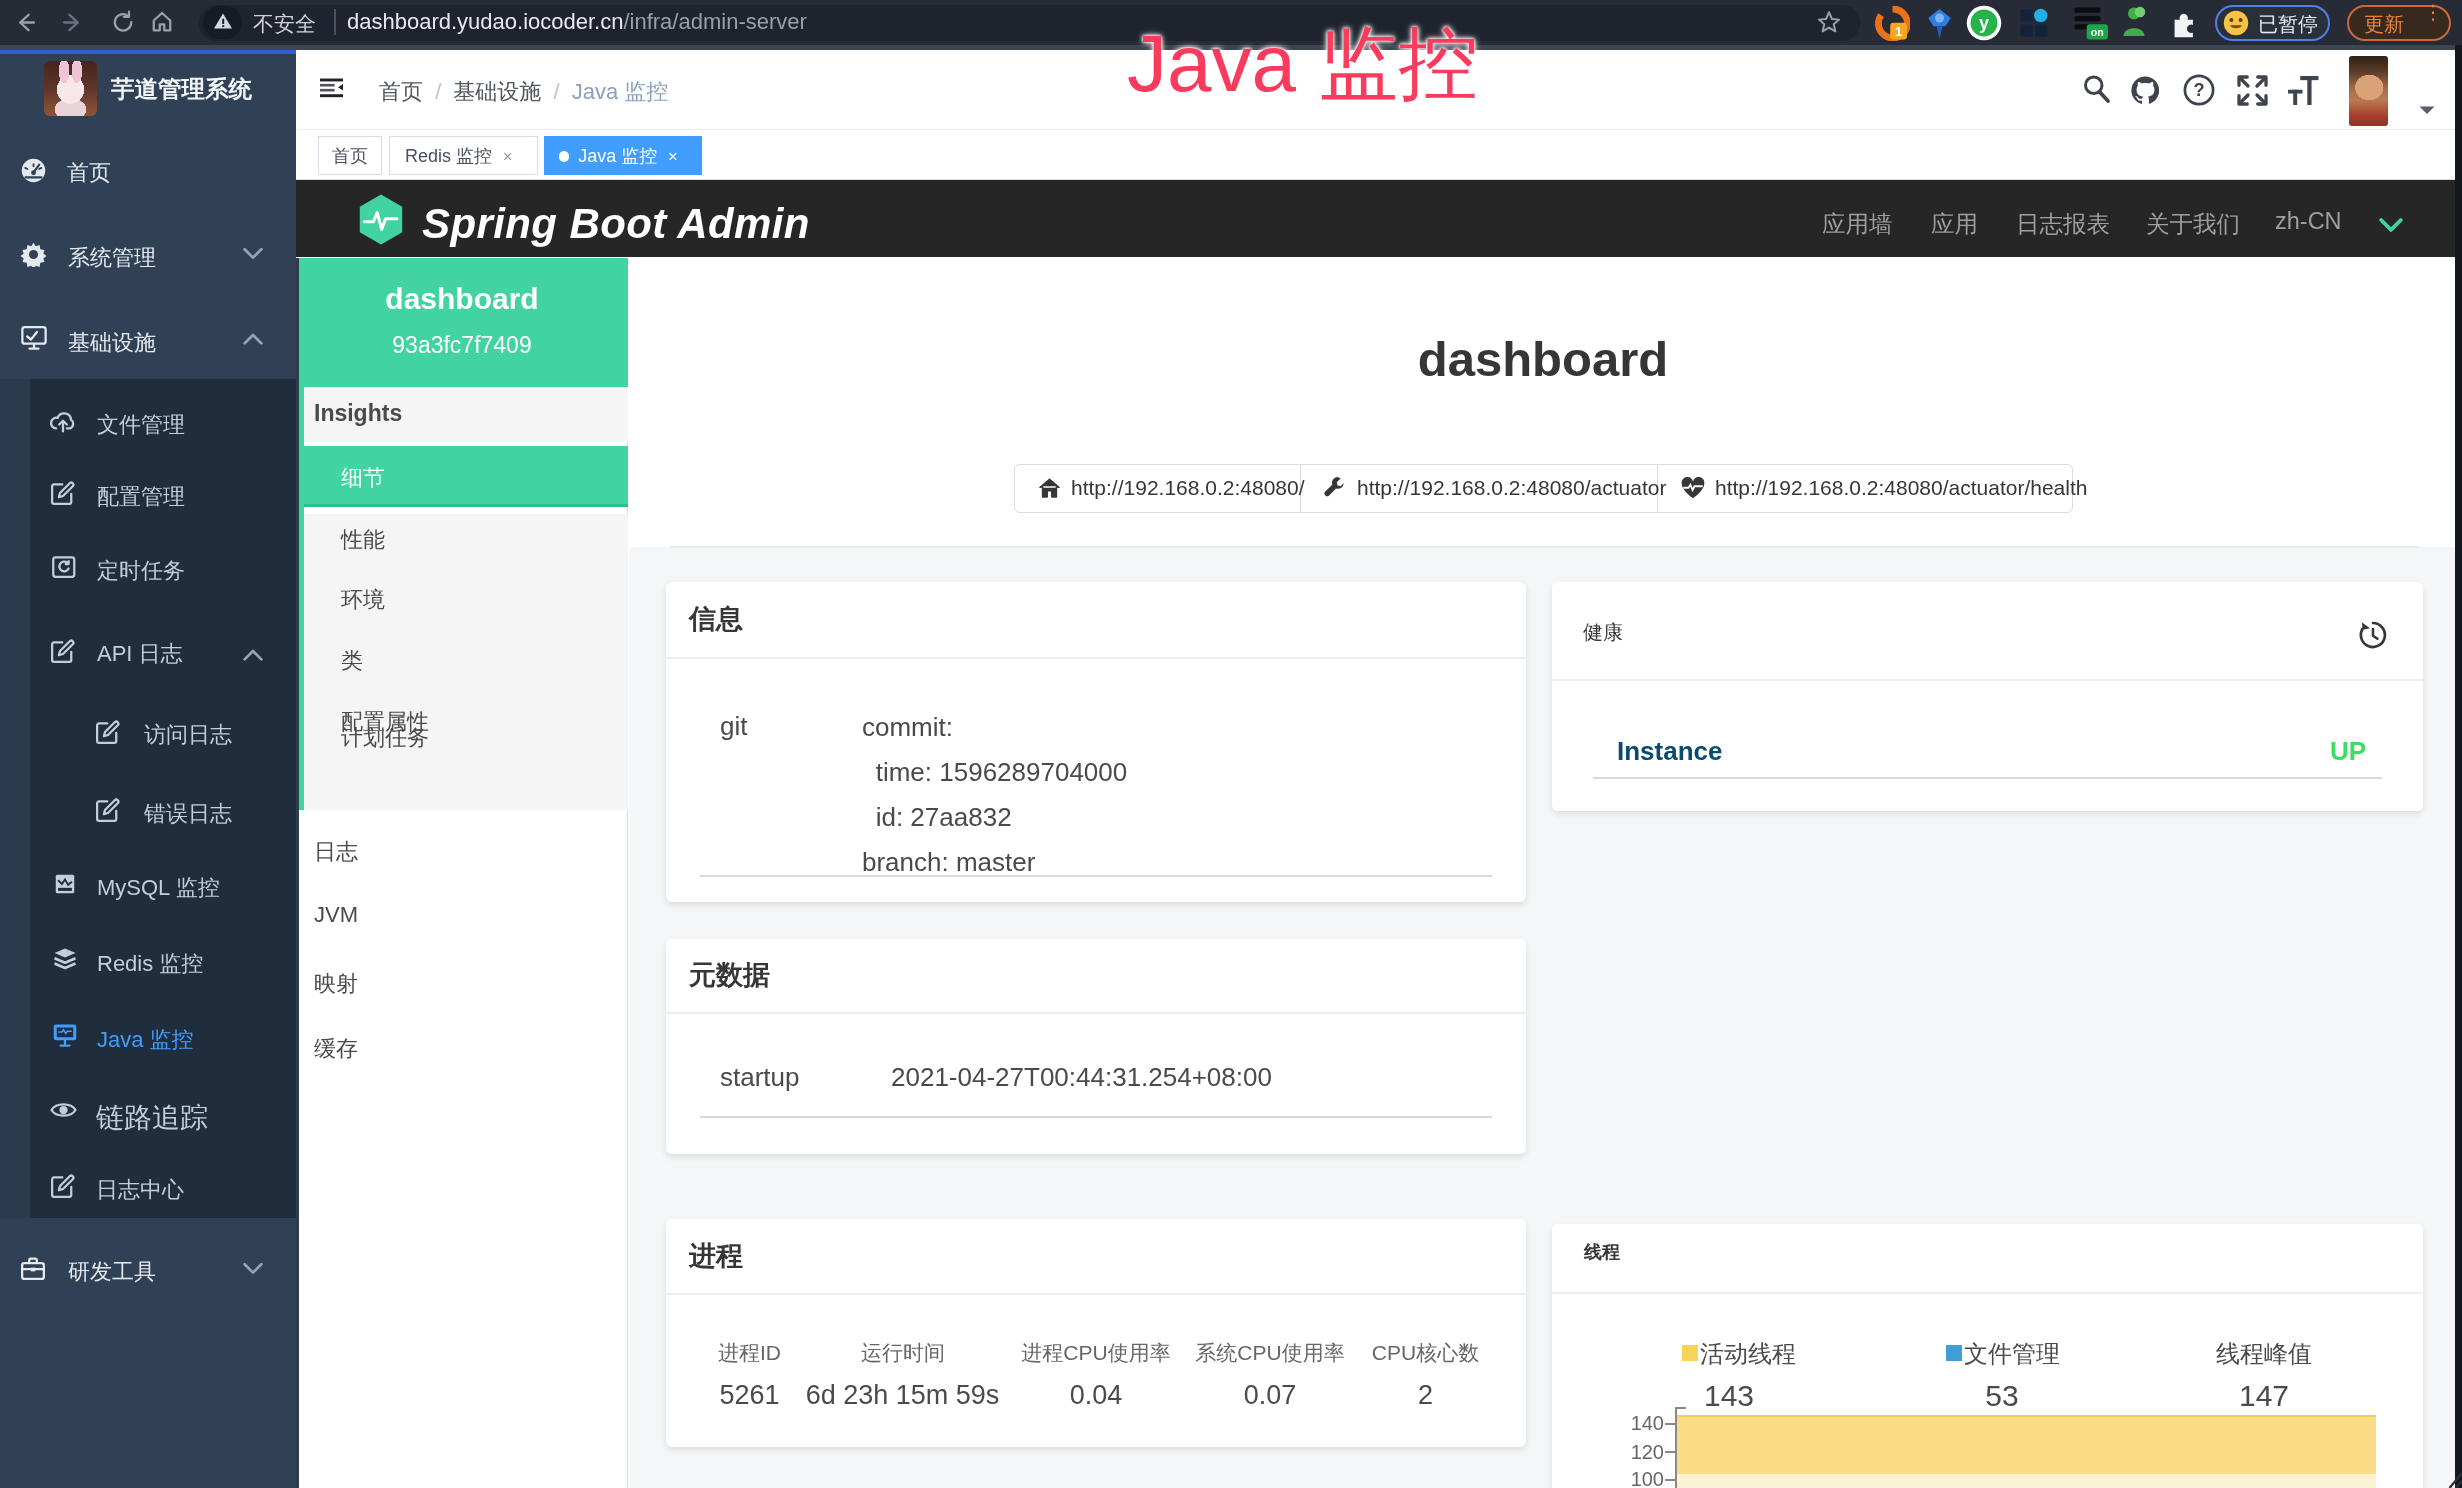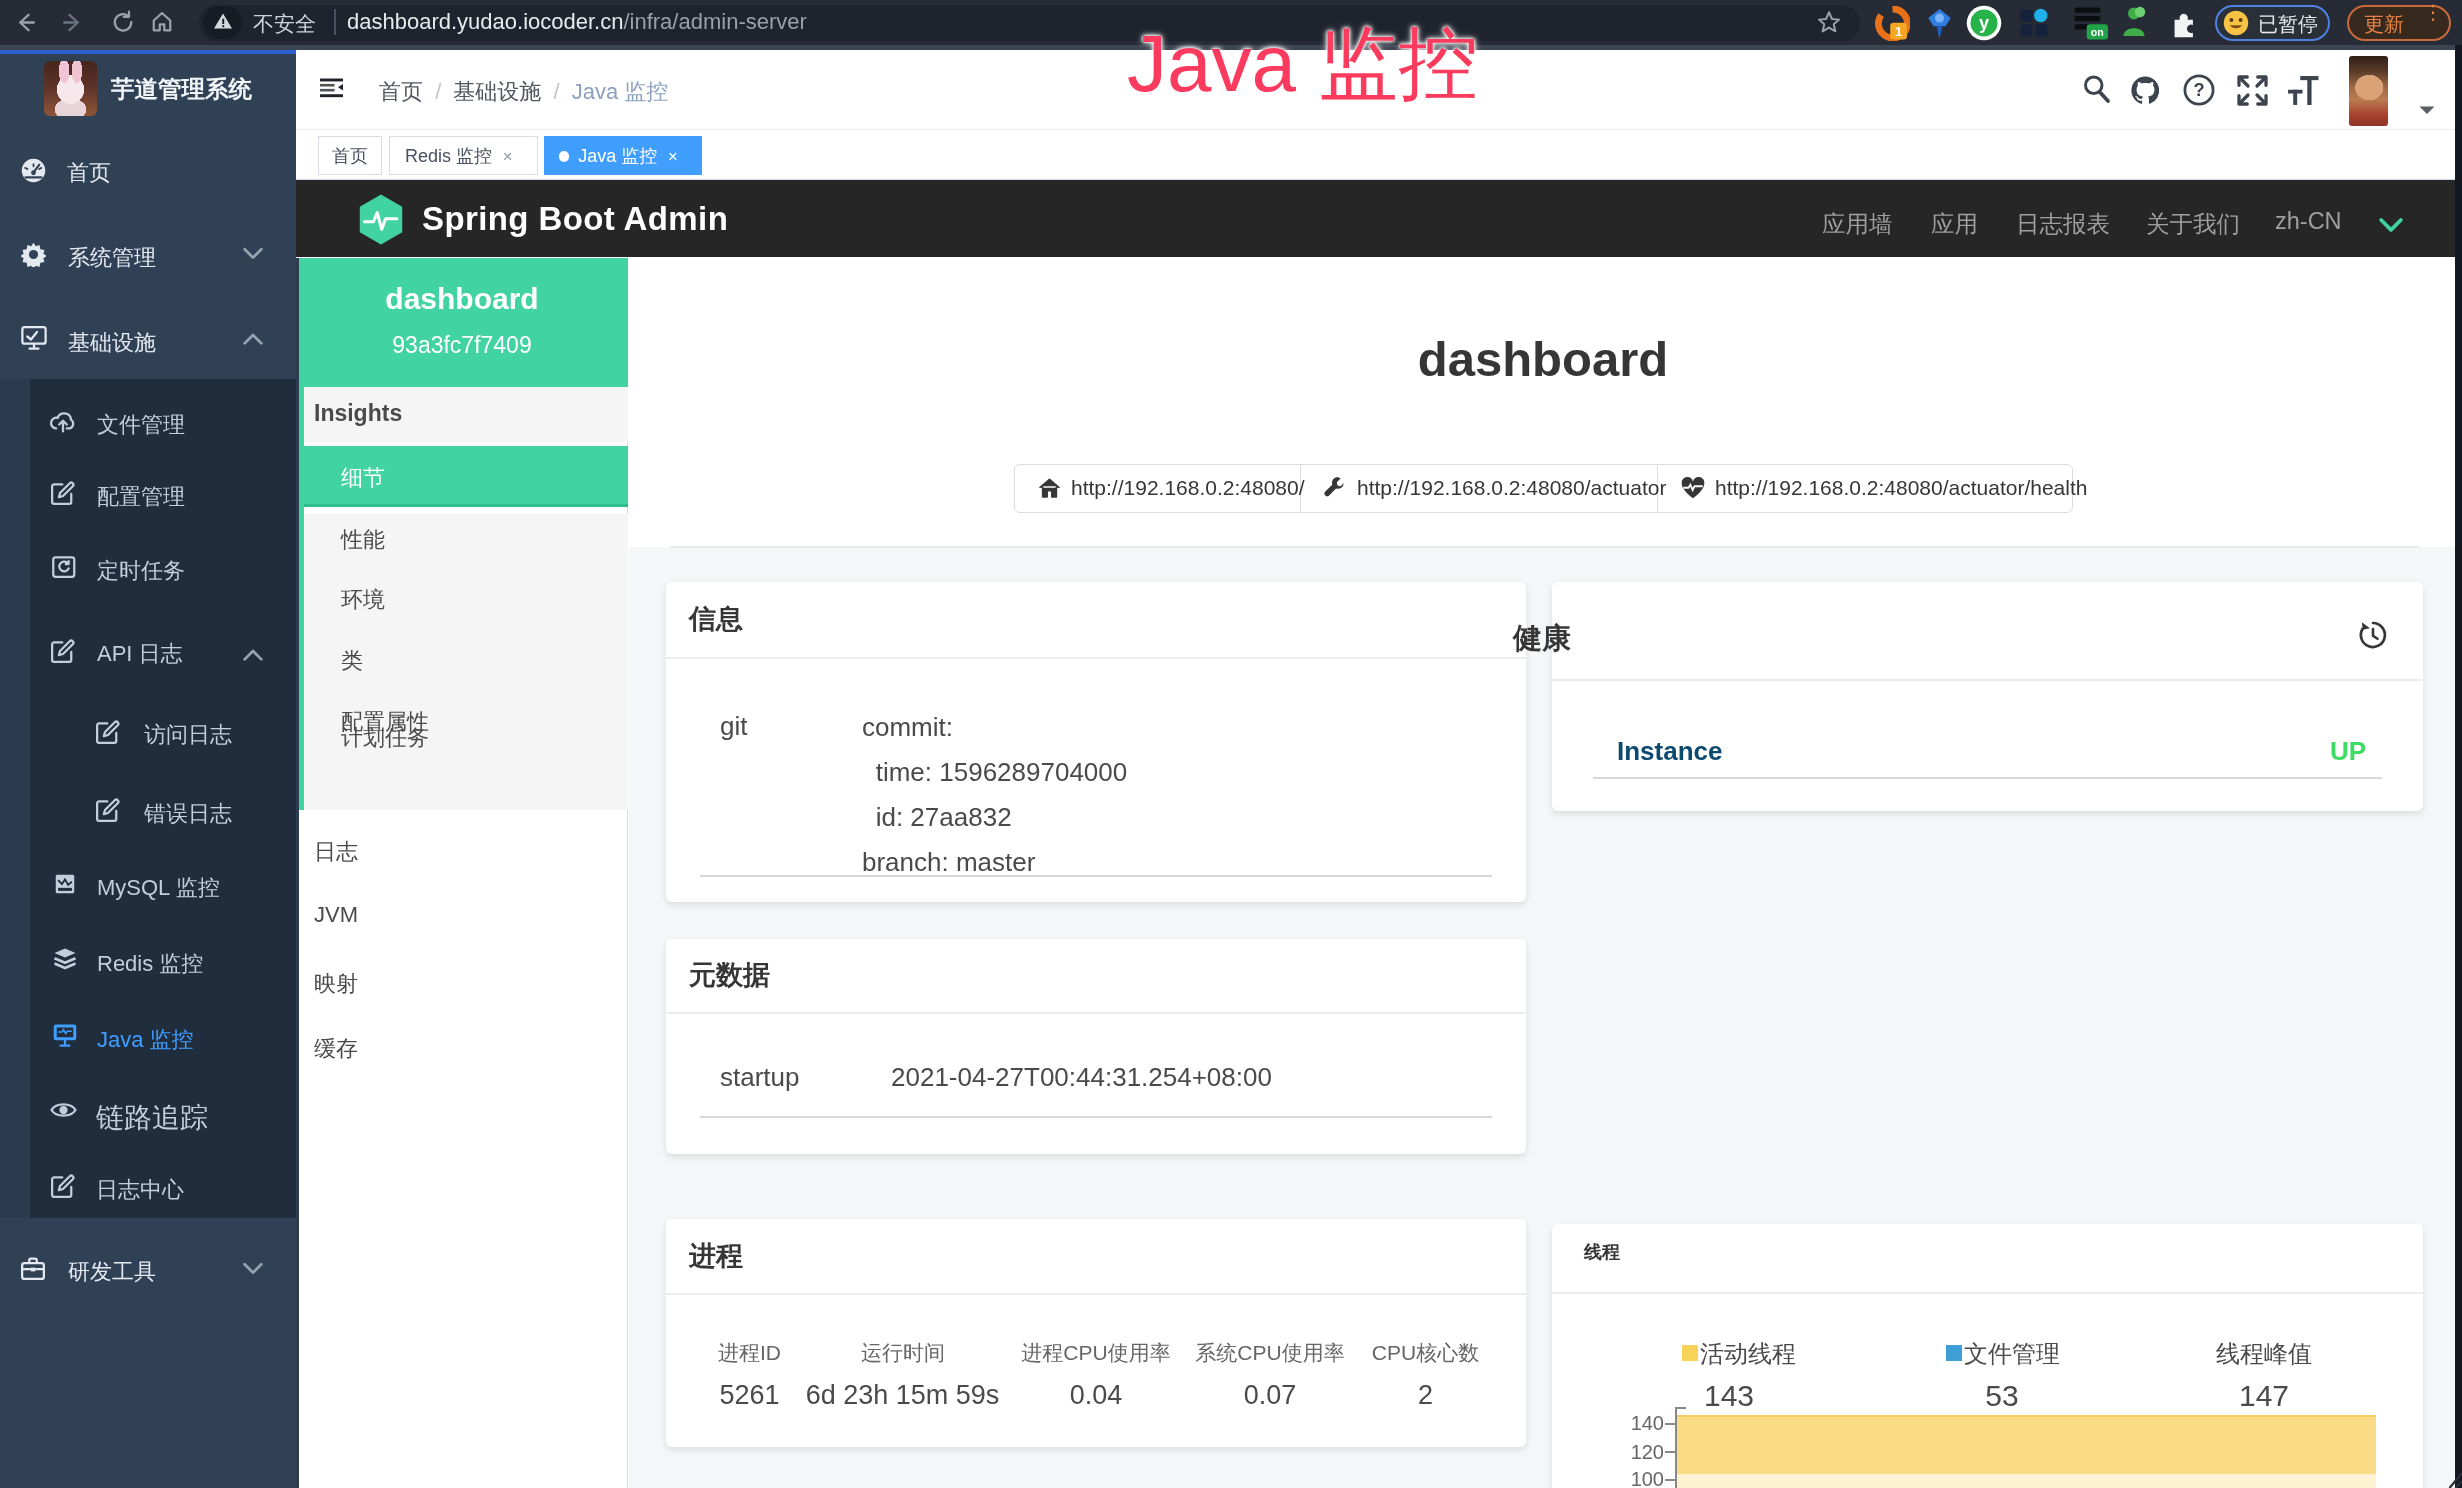--- a/index.html
+++ b/index.html
@@ -186,21 +186,21 @@
   </div>
   <div class="ab" style="left:544px;top:136px;width:158px;height:39px;background:#409eff;border:0.8px solid #409eff;font-size:18px;color:#fff;line-height:38px;">
     <span style="display:inline-block;width:10.6px;height:10.6px;border-radius:50%;background:#fff;margin:0 9px 1.5px 13.7px;vertical-align:middle;"></span>Java 监控<span style="font-size:16.7px;padding-left:10.6px;">×</span>
   </div>
 
   <div class="ab" style="left:296px;top:180px;width:2161px;height:77px;background:#262626;"></div>
   <svg class="ab" style="left:355px;top:193px" width="52" height="53" viewBox="0 0 68 70">
     <path d="M34 2 L62 18 V52 L34 68 L6 52 V18 Z" fill="#42d3a2"></path>
     <path d="M12 38 H24 L29 26 L35 48 L40 34 H55" stroke="#fff" stroke-width="4" fill="none" stroke-linecap="round" stroke-linejoin="round"></path>
   </svg>
-  <div class="ab" style="left:422px;top:200px;font-size:33px;font-weight:600;color:#fff;letter-spacing:0.4px;">Spring Boot Admin</div>
+  <div class="ab" style="left:422px;top:200px;font-size:42px;font-weight:600;color:#fff;letter-spacing:0.4px;font-style:italic;">Spring Boot Admin</div>
   <div class="ab" style="left:1822px;top:208px;font-size:23.5px;color:#9f9f9f;">应用墙</div>
   <div class="ab" style="left:1931px;top:208px;font-size:23.5px;color:#9f9f9f;">应用</div>
   <div class="ab" style="left:2016px;top:208px;font-size:23.5px;color:#9f9f9f;">日志报表</div>
   <div class="ab" style="left:2146px;top:208px;font-size:23.5px;color:#9f9f9f;">关于我们</div>
   <div class="ab" style="left:2275px;top:208px;font-size:23.5px;color:#9f9f9f;">zh-CN</div>
   <svg class="ab" style="left:2378px;top:217px" width="26" height="16.7" viewBox="0 0 34 22">
       <path d="M4 4 L17 17 L30 4" stroke="#42d3a2" stroke-width="5" fill="none" stroke-linecap="round" stroke-linejoin="round"></path>
     </svg>
 
   <div class="ab" style="left:296px;top:258px;width:332px;height:1231px;background:#fff;border-right:1.5px solid #dbdbdb;"></div>
@@ -253,21 +253,21 @@
 
   <div class="ab" style="left:666px;top:582px;width:860px;height:320px;background:#fff;border-radius:6px;box-shadow:0 3px 7.6px rgba(10,10,10,0.1);"></div>
   <div class="ab" style="left:666px;top:657px;width:860px;height:2.3px;background:#ededed;"></div>
   <div class="ab" style="left:689px;top:601px;font-size:27px;font-weight:600;color:#363636;">信息</div>
   <div class="ab" style="left:720px;top:711px;font-size:26px;color:#4a4a4a;">git</div>
   <div class="ab" style="left:862px;top:705px;font-size:26px;color:#4a4a4a;line-height:45px;">commit:<br><span style="padding-left:13.7px;">time: 1596289704000</span><br><span style="padding-left:13.7px;">id: 27aa832</span><br>branch: master</div>
   <div class="ab" style="left:700px;top:875px;width:792px;height:1.5px;background:#d9d9d9;"></div>
 
   <div class="ab" style="left:1552px;top:582px;width:871px;height:229px;background:#fff;border-radius:6px;box-shadow:0 3px 7.6px rgba(10,10,10,0.1);"></div>
   <div class="ab" style="left:1552px;top:679px;width:871px;height:2.3px;background:#ededed;"></div>
-  <div class="ab" style="left:1513px;top:619px;font-size:29px;font-weight:700;color:#363636;">健康</div>
+  <div class="ab" style="left:1583px;top:619px;font-size:20px;font-weight:400;color:#363636;">健康</div>
   <svg class="ab" style="left:2358px;top:620px" width="30" height="30" viewBox="0 0 40 40">
       <path d="M20 4 A16 16 0 1 1 6 12" stroke="#363636" stroke-width="3.6" fill="none" stroke-linecap="round"></path>
       <path d="M5 3 L6.5 13 L16 11" fill="#363636"></path>
       <path d="M20 12 V21 L26 25" stroke="#363636" stroke-width="3.4" fill="none" stroke-linecap="round"></path>
     </svg>
   <div class="ab" style="left:1617px;top:736px;font-size:26px;font-weight:600;color:#0c4a6e;">Instance</div>
   <div class="ab" style="left:2330px;top:736px;font-size:26px;font-weight:700;color:#3ddc63;">UP</div>
   <div class="ab" style="left:1593px;top:777px;width:789px;height:1.5px;background:#d9d9d9;"></div>
 
   <div class="ab" style="left:666px;top:939px;width:860px;height:215px;background:#fff;border-radius:6px;box-shadow:0 3px 7.6px rgba(10,10,10,0.1);"></div>

